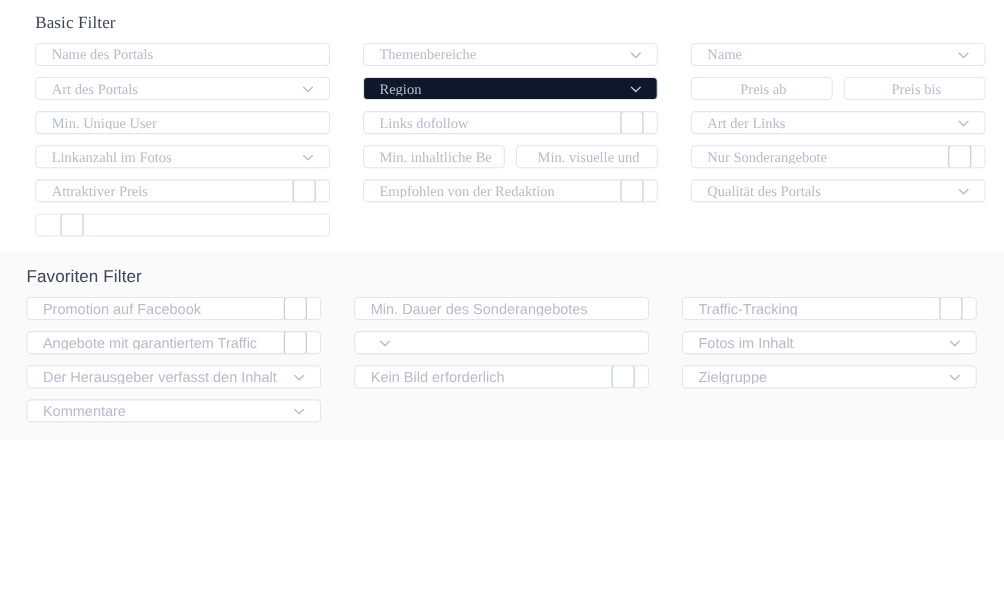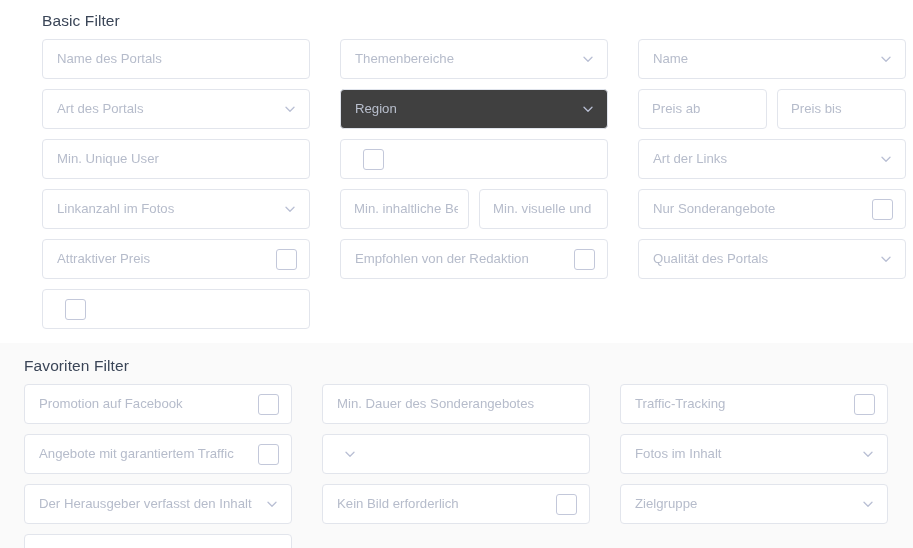--- a/index.html
+++ b/index.html
@@ -14,21 +14,22 @@
     overflow: hidden;
     -webkit-font-smoothing: antialiased;
   }
 
   .panel {
     width: 913px;
     box-sizing: border-box;
   }
   .panel--basic {
     background: #ffffff;
-    padding: 12px 0 14px 18px;
+    padding: 12px 0 14px 8px;
+    font-family: Liberation Serif, serif;
   }
   .panel--marketing {
     background: #fafafa;
     padding: 14px 0 16px 0;
   }
 
   .section-title {
     font-size: 15.5px;
     color: #3a4557;
     font-weight: normal;
@@ -41,32 +42,32 @@
     grid-template-columns: 268px 268px 268px;
     column-gap: 30px;
     row-gap: 10px;
     margin-left: 24px;
     align-items: start;
   }
 
   
   .field {
     box-sizing: border-box;
-    height: 40px;
+    height: 21px;
     border: 1px solid #e2e5ec;
     border-radius: 4px;
     background: #ffffff;
     display: flex;
     align-items: center;
     padding: 0 12px 0 14px;
     position: relative;
     overflow: hidden;
   }
   .field.is-disabled {
-    background: #404040;
+    background: #0f172a;
     border-color: #e0e4ec;
   }
 
   .field-label {
     font-size: 13.2px;
     color: #b6bccb;
     white-space: nowrap;
     overflow: hidden;
     flex: 1 1 auto;
     line-height: 1;
@@ -97,20 +98,21 @@
   }
 
   
   .split {
     display: grid;
     grid-template-columns: 1fr 1fr;
     column-gap: 10px;
   }
   .split .field {
     padding: 0 10px 0 13px;
+    text-align: center;
   }
   .split .field-label {
     font-size: 13.2px;
   }
 
   .cell-empty {
     height: 0;
   }
 </style>
 </head>
@@ -160,20 +162,21 @@
             <span class="field-label">Preis ab</span>
           </div>
           <div class="field">
             <span class="field-label">Preis bis</span>
           </div>
         </div>
         <div class="field">
           <span class="field-label">Min. Unique User</span>
         </div>
         <div class="field">
+          <span class="field-label">Links dofollow</span>
           <span class="checkbox"></span>
         </div>
         <div class="field">
           <span class="field-label">Art der Links</span>
           <span class="chevron">
             <svg viewBox="0 0 14 14" width="14" height="14" aria-hidden="true">
               <path d="M3 5.3 L7 9.2 L11 5.3" fill="none" stroke="#b9bfd4" stroke-width="1.3" stroke-linecap="round" stroke-linejoin="round"></path>
             </svg>
           </span>
         </div>

